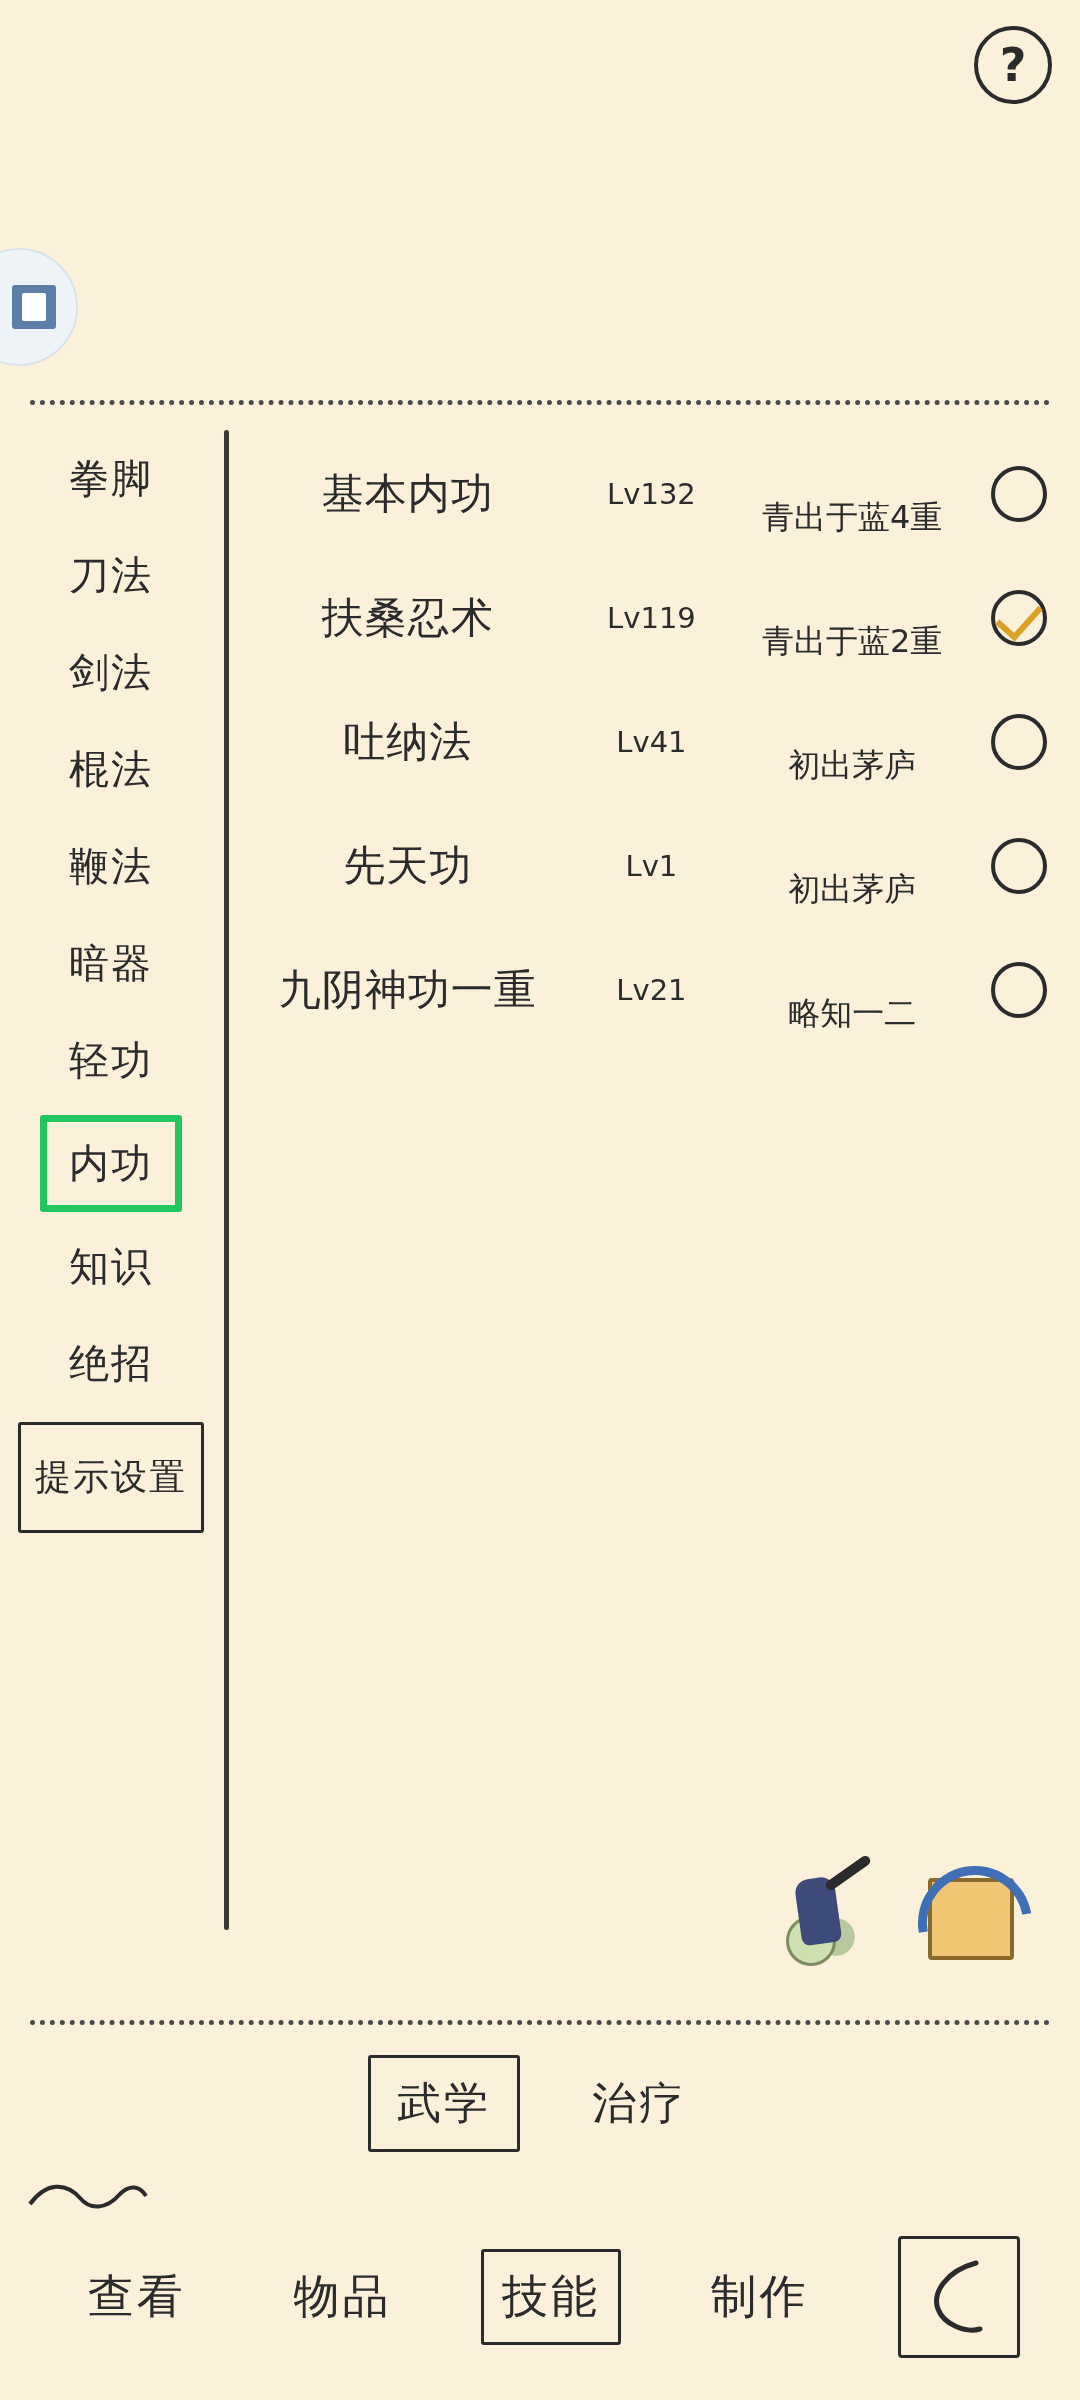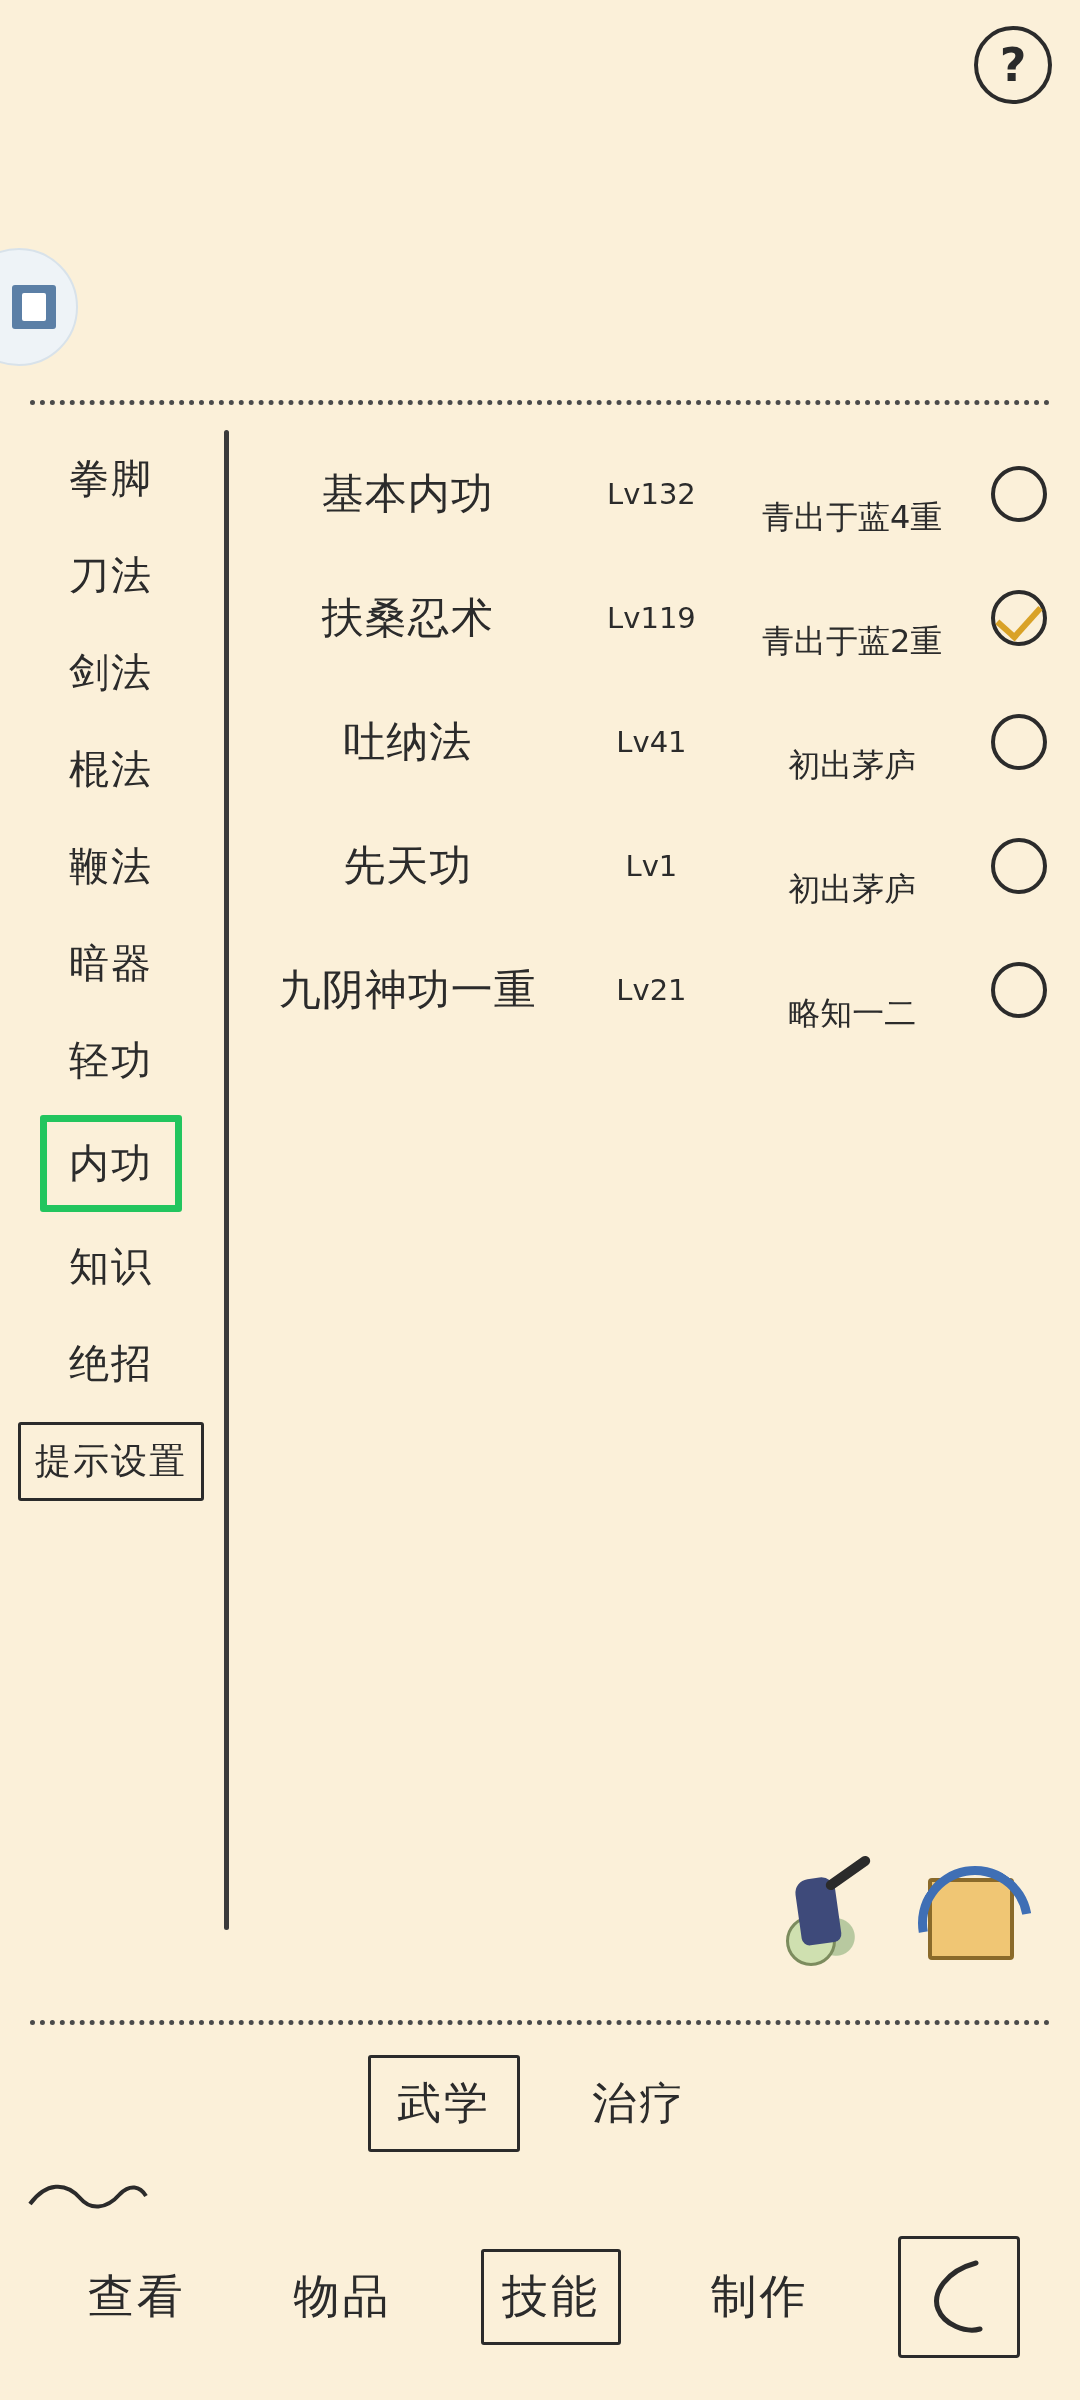--- a/index.html
+++ b/index.html
@@ -95,21 +95,21 @@
   .cat-item.boxed {
     border: 7px solid #22c55e;
     display: inline-block;
     padding: 14px 22px;
     border-radius: 3px;
     margin: 6px 0;
   }
   .cat-item.small-box {
     border: 3px solid #2b2b2b;
     display: inline-block;
-    padding: 12px 14px;
+    padding: 28px 14px;
     font-size: 36px;
     border-radius: 3px;
     margin: 10px 0;
   }
 
   
   .v-divider {
     position: absolute;
     left: 224px;
     top: 430px;

